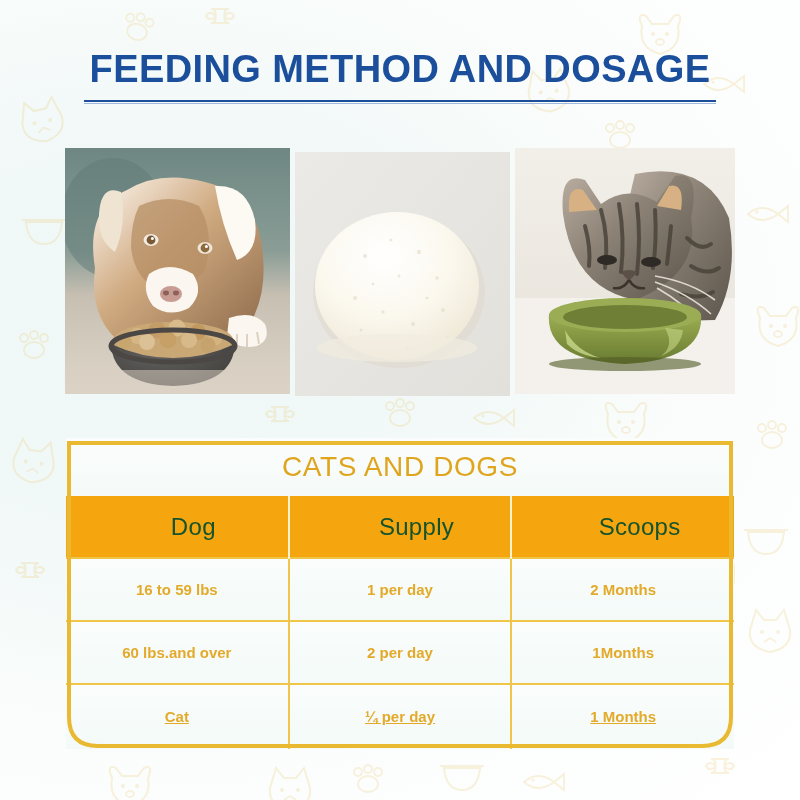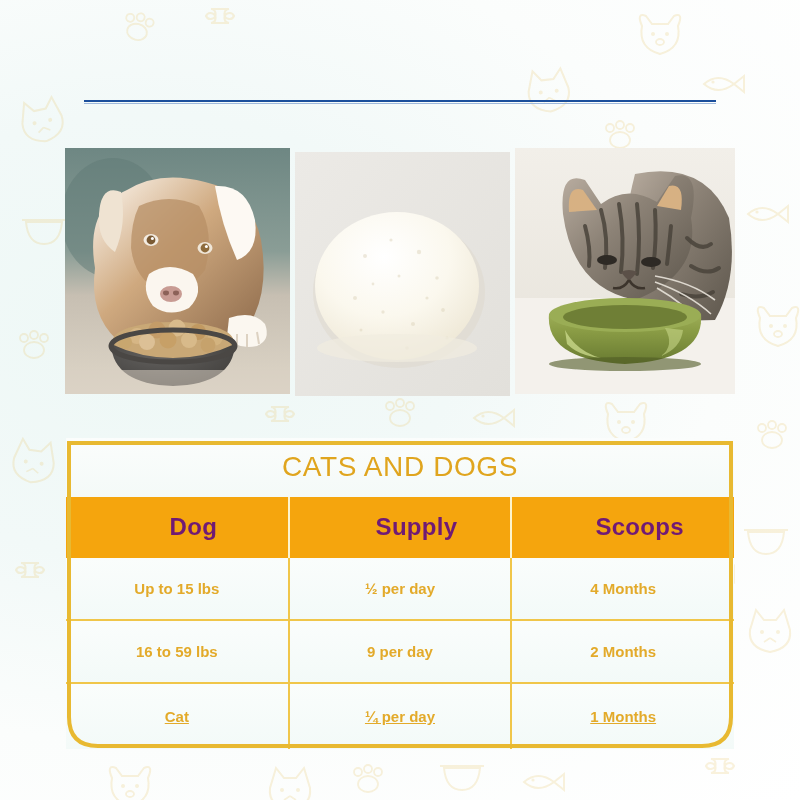--- a/index.html
+++ b/index.html
@@ -121,23 +121,23 @@
   .cell-title {
     height: 50px;
     font-size: 28px;
     color: #e0a51e;
     letter-spacing: 0.6px;
     background: linear-gradient(180deg,#fbfdfc 0%, #f4faf8 100%);
   }
   .cell-head {
     height: 52px;
     background: #f5a50d;
-    color: #701a75;
+    color: #14532d;
     font-size: 24px;
-    font-weight: bold;
+    font-weight: normal;
     letter-spacing: 0.3px;
     border-left: 2px solid #fdf4cf;
     padding-left: 34px;
   }
   .cell-head:first-child { border-left: none; }
 
   .cell-body {
     height: 52px;
     font-size: 15px;
     font-weight: bold;
@@ -221,20 +221,23 @@
         <use href="#doodle-bowl" x="440" y="756"></use>
         <use href="#doodle-fish" x="520" y="768"></use>
         <use href="#doodle-dog" x="100" y="760"></use>
         <use href="#doodle-bone" x="700" y="756"></use>
         <use href="#doodle-paw" x="600" y="120"></use>
         <use href="#doodle-cat" x="520" y="60" transform="rotate(-6 545 85)"></use>
       </g>
     </svg>
   </div>
 
+  <div class="title-block">
+    <span class="title-text">FEEDING METHOD AND DOSAGE</span>
+  </div>
   <div class="title-rule"></div>
   <div class="title-rule-soft"></div>
 
   <div class="photos">
 
     <div class="photo dog">
       <svg viewBox="0 0 225 246" xmlns="http://www.w3.org/2000/svg">
         <defs>
           <linearGradient id="dogbg" x1="0" y1="0" x2="0" y2="1">
             <stop offset="0%" stop-color="#6e8783"></stop>
@@ -405,29 +408,29 @@
       <tbody>
         <tr>
           <td class="cell-title" colspan="3">CATS AND DOGS</td>
         </tr>
         <tr>
           <td class="cell-head">Dog</td>
           <td class="cell-head">Supply</td>
           <td class="cell-head">Scoops</td>
         </tr>
 
-        <tr class="row-first">
-          <td class="cell-body first-col">Up to 15 lbs</td>
-          <td class="cell-body">½ per day</td>
-          <td class="cell-body">4 Months</td>
+        <tr>
+          <td class="cell-body first-col">16 to 59 lbs</td>
+          <td class="cell-body">1 per day</td>
+          <td class="cell-body">2 Months</td>
         </tr>
         <tr>
-          <td class="cell-body first-col">16 to 59 lbs</td>
-          <td class="cell-body">9 per day</td>
-          <td class="cell-body">2 Months</td>
+          <td class="cell-body first-col">60 lbs.and over</td>
+          <td class="cell-body">2 per day</td>
+          <td class="cell-body">1Months</td>
         </tr>
         <tr>
           <td class="cell-body first-col last-row">Cat</td>
           <td class="cell-body last-row">¼ per day</td>
           <td class="cell-body last-row">1 Months</td>
         </tr>
       </tbody>
     </table>
 
     <div class="frame">

